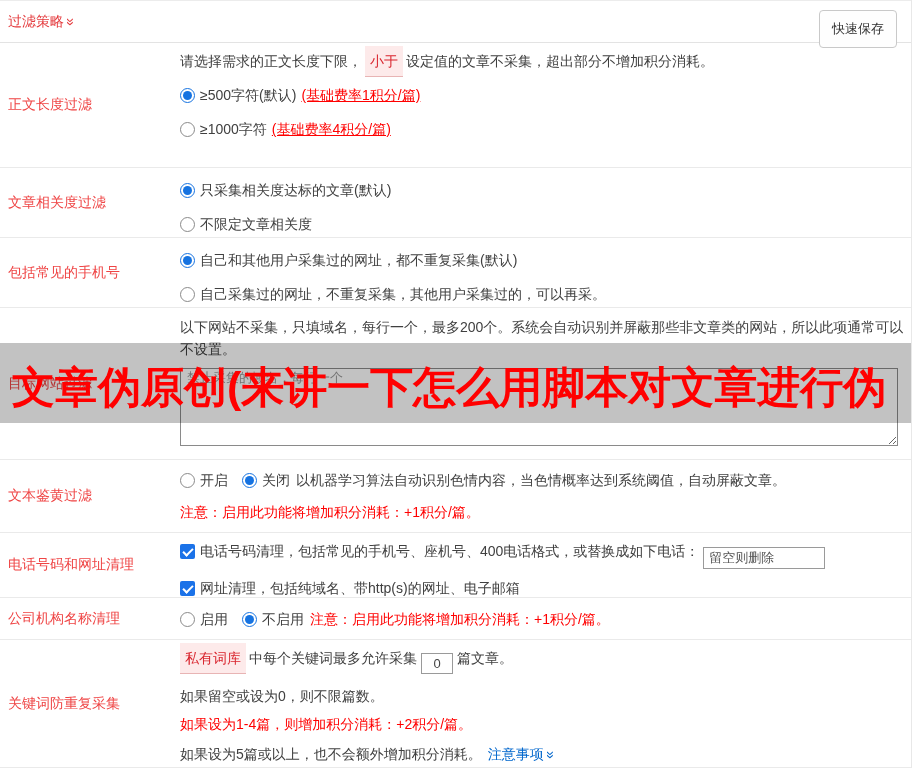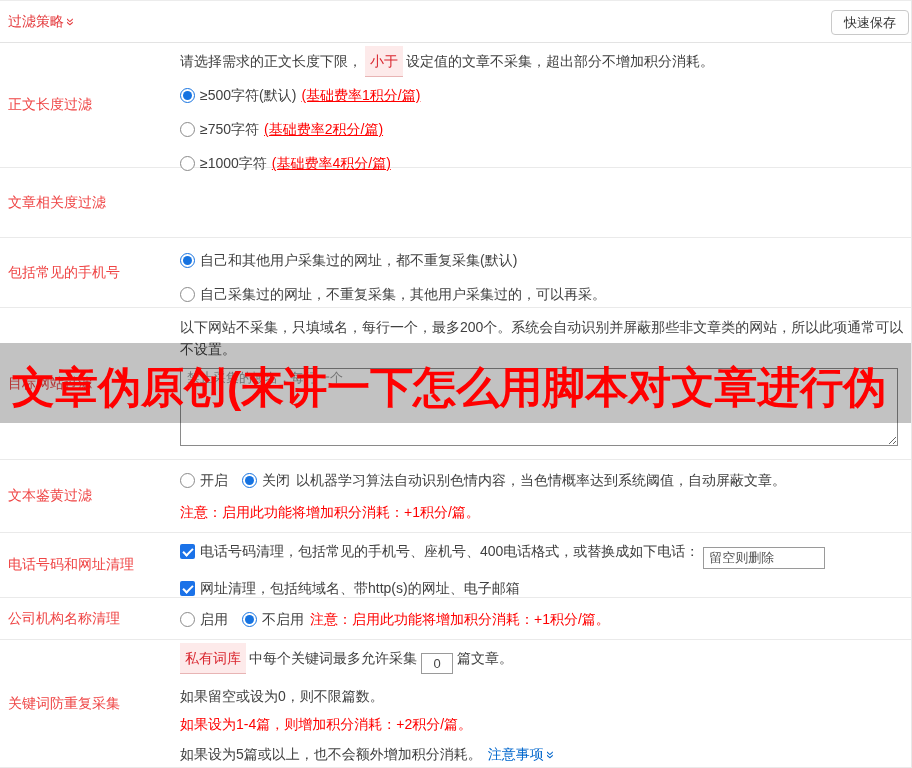--- a/index.html
+++ b/index.html
@@ -5,21 +5,21 @@
   * { margin:0; padding:0; box-sizing:border-box; }
   html,body { background:#fff; }
   body { font-family:"Liberation Sans","DejaVu Sans",sans-serif; font-size:14px; color:#404040; }
   .page { position:relative; width:912px; height:768px; overflow:hidden; background:#fff;
           border-right:1px solid #e8e8e8; }
 
   
   .topbar { position:relative; height:43px; border-top:1px solid #ececec; border-bottom:1px solid #e3e3e3; }
   .topbar-title { position:absolute; left:8px; top:12px; color:#e4393c; font-size:14px; }
   .chev-down { display:inline-block; transform:rotate(90deg); font-size:14px; line-height:1; margin-left:3px; vertical-align:-1px; }
-  .save-btn { position:absolute; right:2px; top:9px; height:25px; padding:0 12px; background:#fefefe;
+  .save-btn { position:absolute; right:14px; top:9px; height:38px; padding:0 12px; background:#fefefe;
               border:1px solid #c9c9c9; border-radius:4px; font-size:13px; color:#333; cursor:pointer;
               font-family:inherit; }
 
   
   .row { display:flex; border-bottom:1px solid #eaeaea; }
   .row:last-child { border-bottom:none; }
   .row-label { width:180px; min-width:180px; display:flex; align-items:center; padding-left:8px; color:#ef4444; }
   .row-content { flex:1; padding-right:6px; line-height:20px; }
 
   .r1 { height:125px; } .r1 .row-content { padding-top:8px; }
@@ -92,33 +92,38 @@
       <div>
         <span>请选择需求的正文长度下限，</span><span class="hl">小于</span><span>设定值的文章不采集，超出部分不增加积分消耗。</span>
       </div>
       <div class="opt" style="margin-top:14px;">
         <span class="radio on"></span>
         <span>≥500字符(默认)</span>
         <span class="fee">(基础费率1积分/篇)</span>
       </div>
       <div class="opt">
         <span class="radio"></span>
-        <span>≥750字符</span>
-        <span class="fee">(基础费率2积分/篇)</span>
-      </div>
-      <div class="opt">
-        <span class="radio"></span>
         <span>≥1000字符</span>
         <span class="fee">(基础费率4积分/篇)</span>
       </div>
     </div>
   </div>
 
   <div class="row r2">
     <div class="row-label">文章相关度过滤</div>
+    <div class="row-content">
+      <div class="opt">
+        <span class="radio on"></span>
+        <span>只采集相关度达标的文章(默认)</span>
+      </div>
+      <div class="opt">
+        <span class="radio"></span>
+        <span>不限定文章相关度</span>
+      </div>
+    </div>
   </div>
 
   <div class="row r3">
     <div class="row-label">包括常见的手机号</div>
     <div class="row-content">
       <div class="opt">
         <span class="radio on"></span>
         <span>自己和其他用户采集过的网址，都不重复采集(默认)</span>
       </div>
       <div class="opt">

